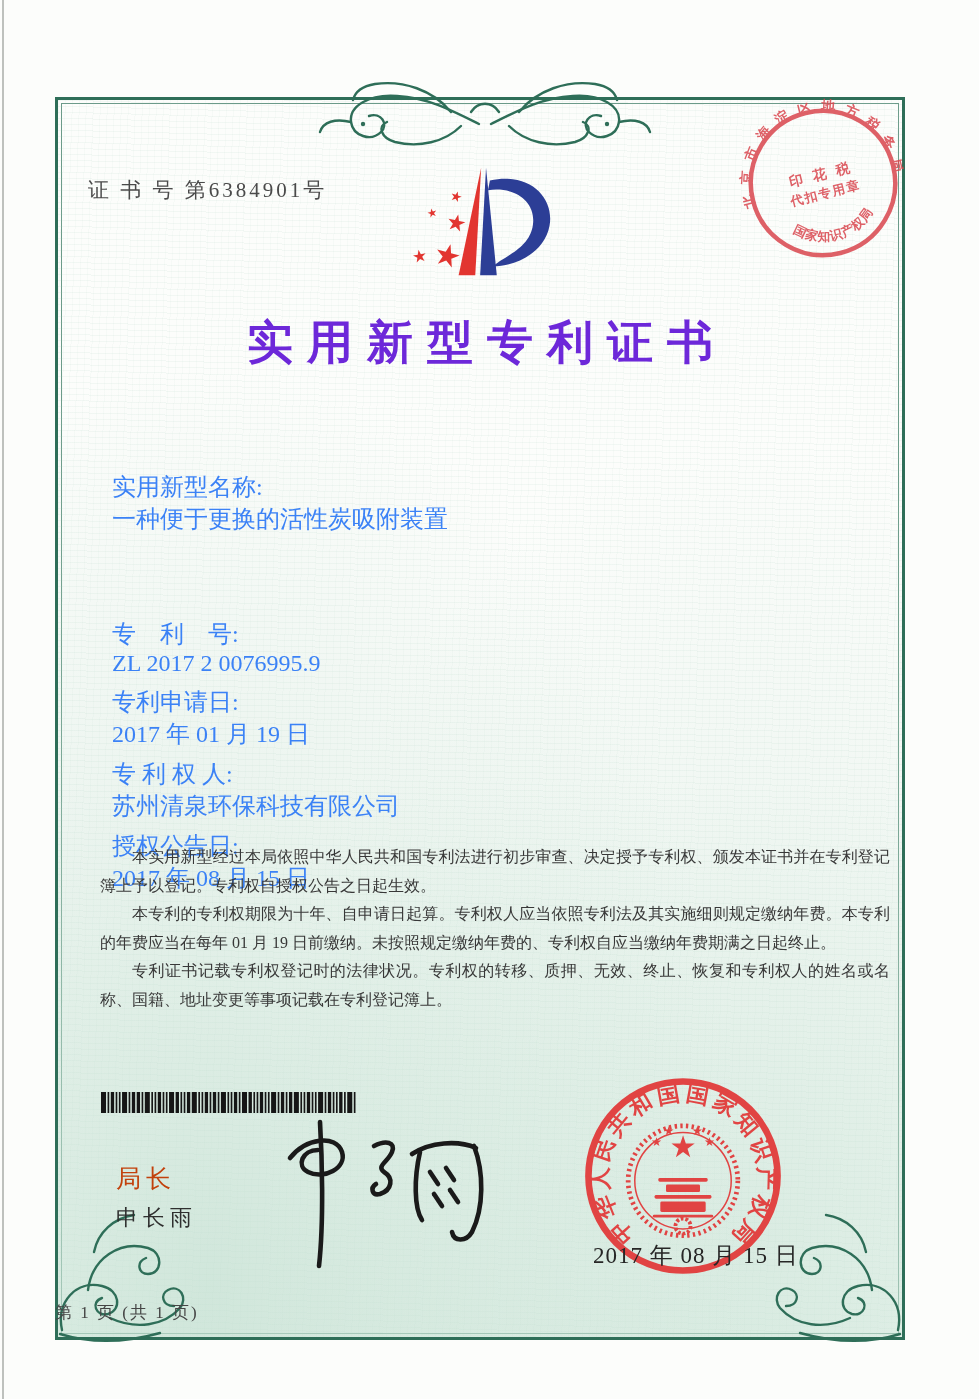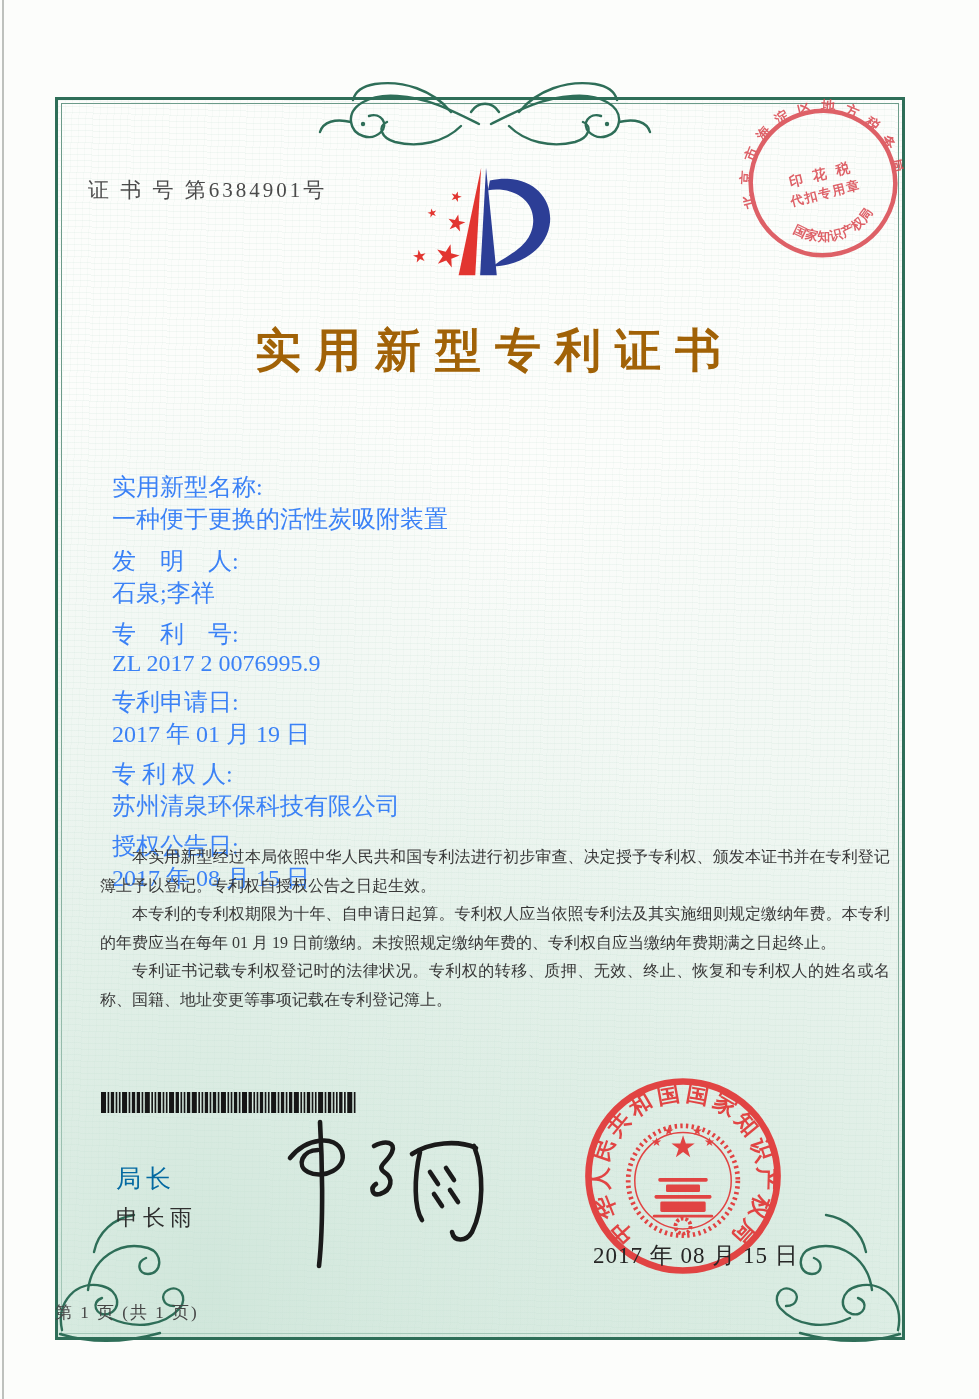--- a/index.html
+++ b/index.html
@@ -37,39 +37,39 @@
     position:absolute; left:88px; top:176px; font-size:21px; letter-spacing:3px;
     color:#4a4a4a;
     text-align:center;
   }
   .logo{ position:absolute; left:402px; top:156px; width:170px; height:132px; }
   .tax-stamp{
     position:absolute; left:741px; top:101px; width:164px; height:164px;
     transform:rotate(-14deg); opacity:.85;
   }
   .title{
-    position:absolute; left:55px; top:312px; width:850px; margin:8px;
-    text-align:center; font-size:46px; font-weight:600; color:#a16207;
+    position:absolute; left:55px; top:312px; width:850px; margin:0;
+    text-align:center; font-size:46px; font-weight:600; color:#6d28d9;
     letter-spacing:14px; text-indent:14px;
   }
   
   .row{ position:absolute; left:88px; font-size:24px; color:#3b82f6; white-space:pre; }
   .row .lbl{ display:inline-block; min-width:131px; }
   .r0{top:444px} .r1{top:518px} .r2{top:591px} .r3{top:659px} .r4{top:731px} .r5{top:803px}
   
   .body-text{
     position:absolute; left:100px; top:843px; width:790px;
     font-size:16px; line-height:28.5px; color:#383838; text-align:justify;
   }
   .body-text p{ margin:0; text-indent:2em; }
   
   .barcode{ position:absolute; left:101px; top:1092px; width:256px; height:21px; }
   .signer-title{
     position:absolute; left:116px; top:1162px; font-size:25px; letter-spacing:5px;
-    color:#0369a1; font-family:"Liberation Sans","DejaVu Sans",sans-serif;
+    color:#c2410c; font-family:"Liberation Sans","DejaVu Sans",sans-serif;
   }
   .signer-name{
     position:absolute; left:116px; top:1203px; font-size:22px; letter-spacing:5px;
     color:#2f2f2f; font-family:"Liberation Sans","DejaVu Sans",sans-serif;
   }
   .signature{ position:absolute; left:262px; top:1116px; width:230px; height:158px; }
   .office-seal{ position:absolute; left:579px; top:1072px; width:208px; height:208px; opacity:.92; }
   .issue-date{
     position:absolute; left:593px; top:1240px; font-size:23px; letter-spacing:1px;
     color:#262626; z-index:5;
@@ -141,24 +141,20 @@
     </text>
     <text x="100" y="95" text-anchor="middle" fill="#d9464e" font-size="17" font-weight="bold" letter-spacing="4">印 花 税</text>
     <text x="100" y="118" text-anchor="middle" fill="#d9464e" font-size="15.5" font-weight="bold" letter-spacing="2">代扣专用章</text>
   </svg>
 
   <h1 class="title">实用新型专利证书</h1>
 
   <div class="row r0">
     <span class="lbl">实用新型名称:</span>
     <span class="val">一种便于更换的活性炭吸附装置</span>
-  </div>
-  <div class="row r1">
-    <span class="lbl">发　明　人:</span>
-    <span class="val">石泉;李祥</span>
   </div>
   <div class="row r2">
     <span class="lbl">专　利　号:</span>
     <span class="val">ZL 2017 2 0076995.9</span>
   </div>
   <div class="row r3">
     <span class="lbl">专利申请日:</span>
     <span class="val">2017 年 01 月 19 日</span>
   </div>
   <div class="row r4">

